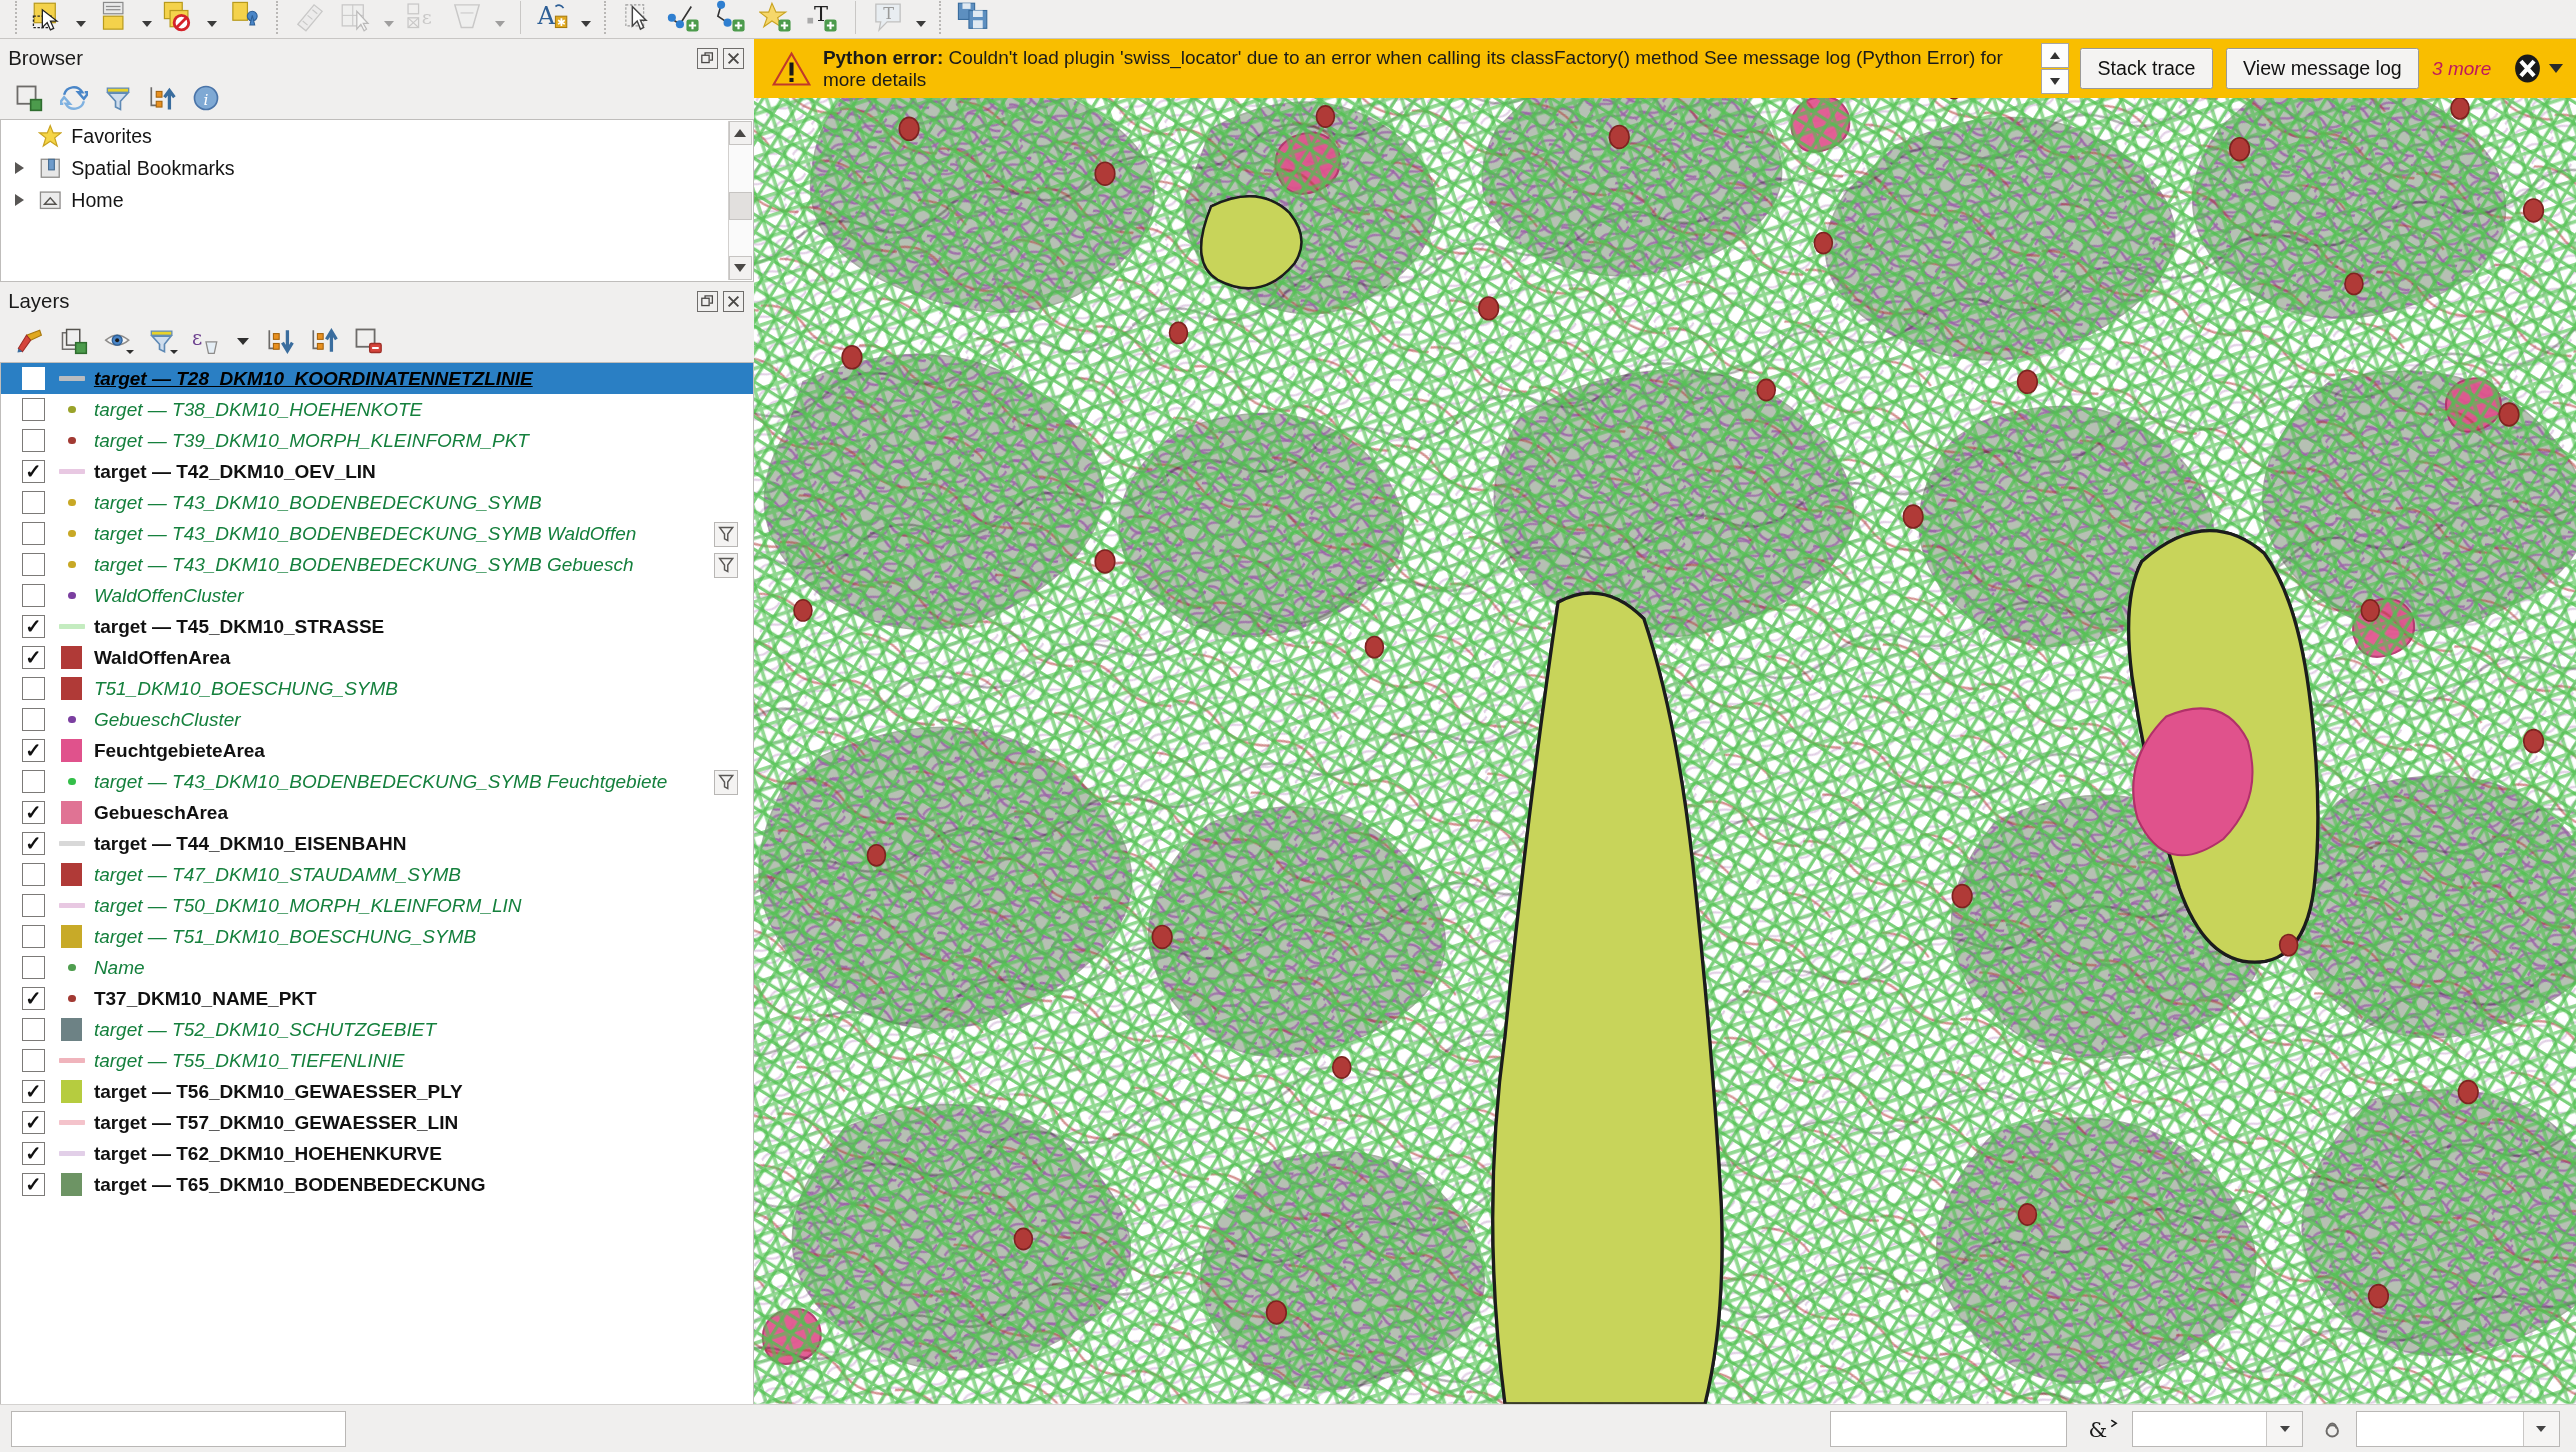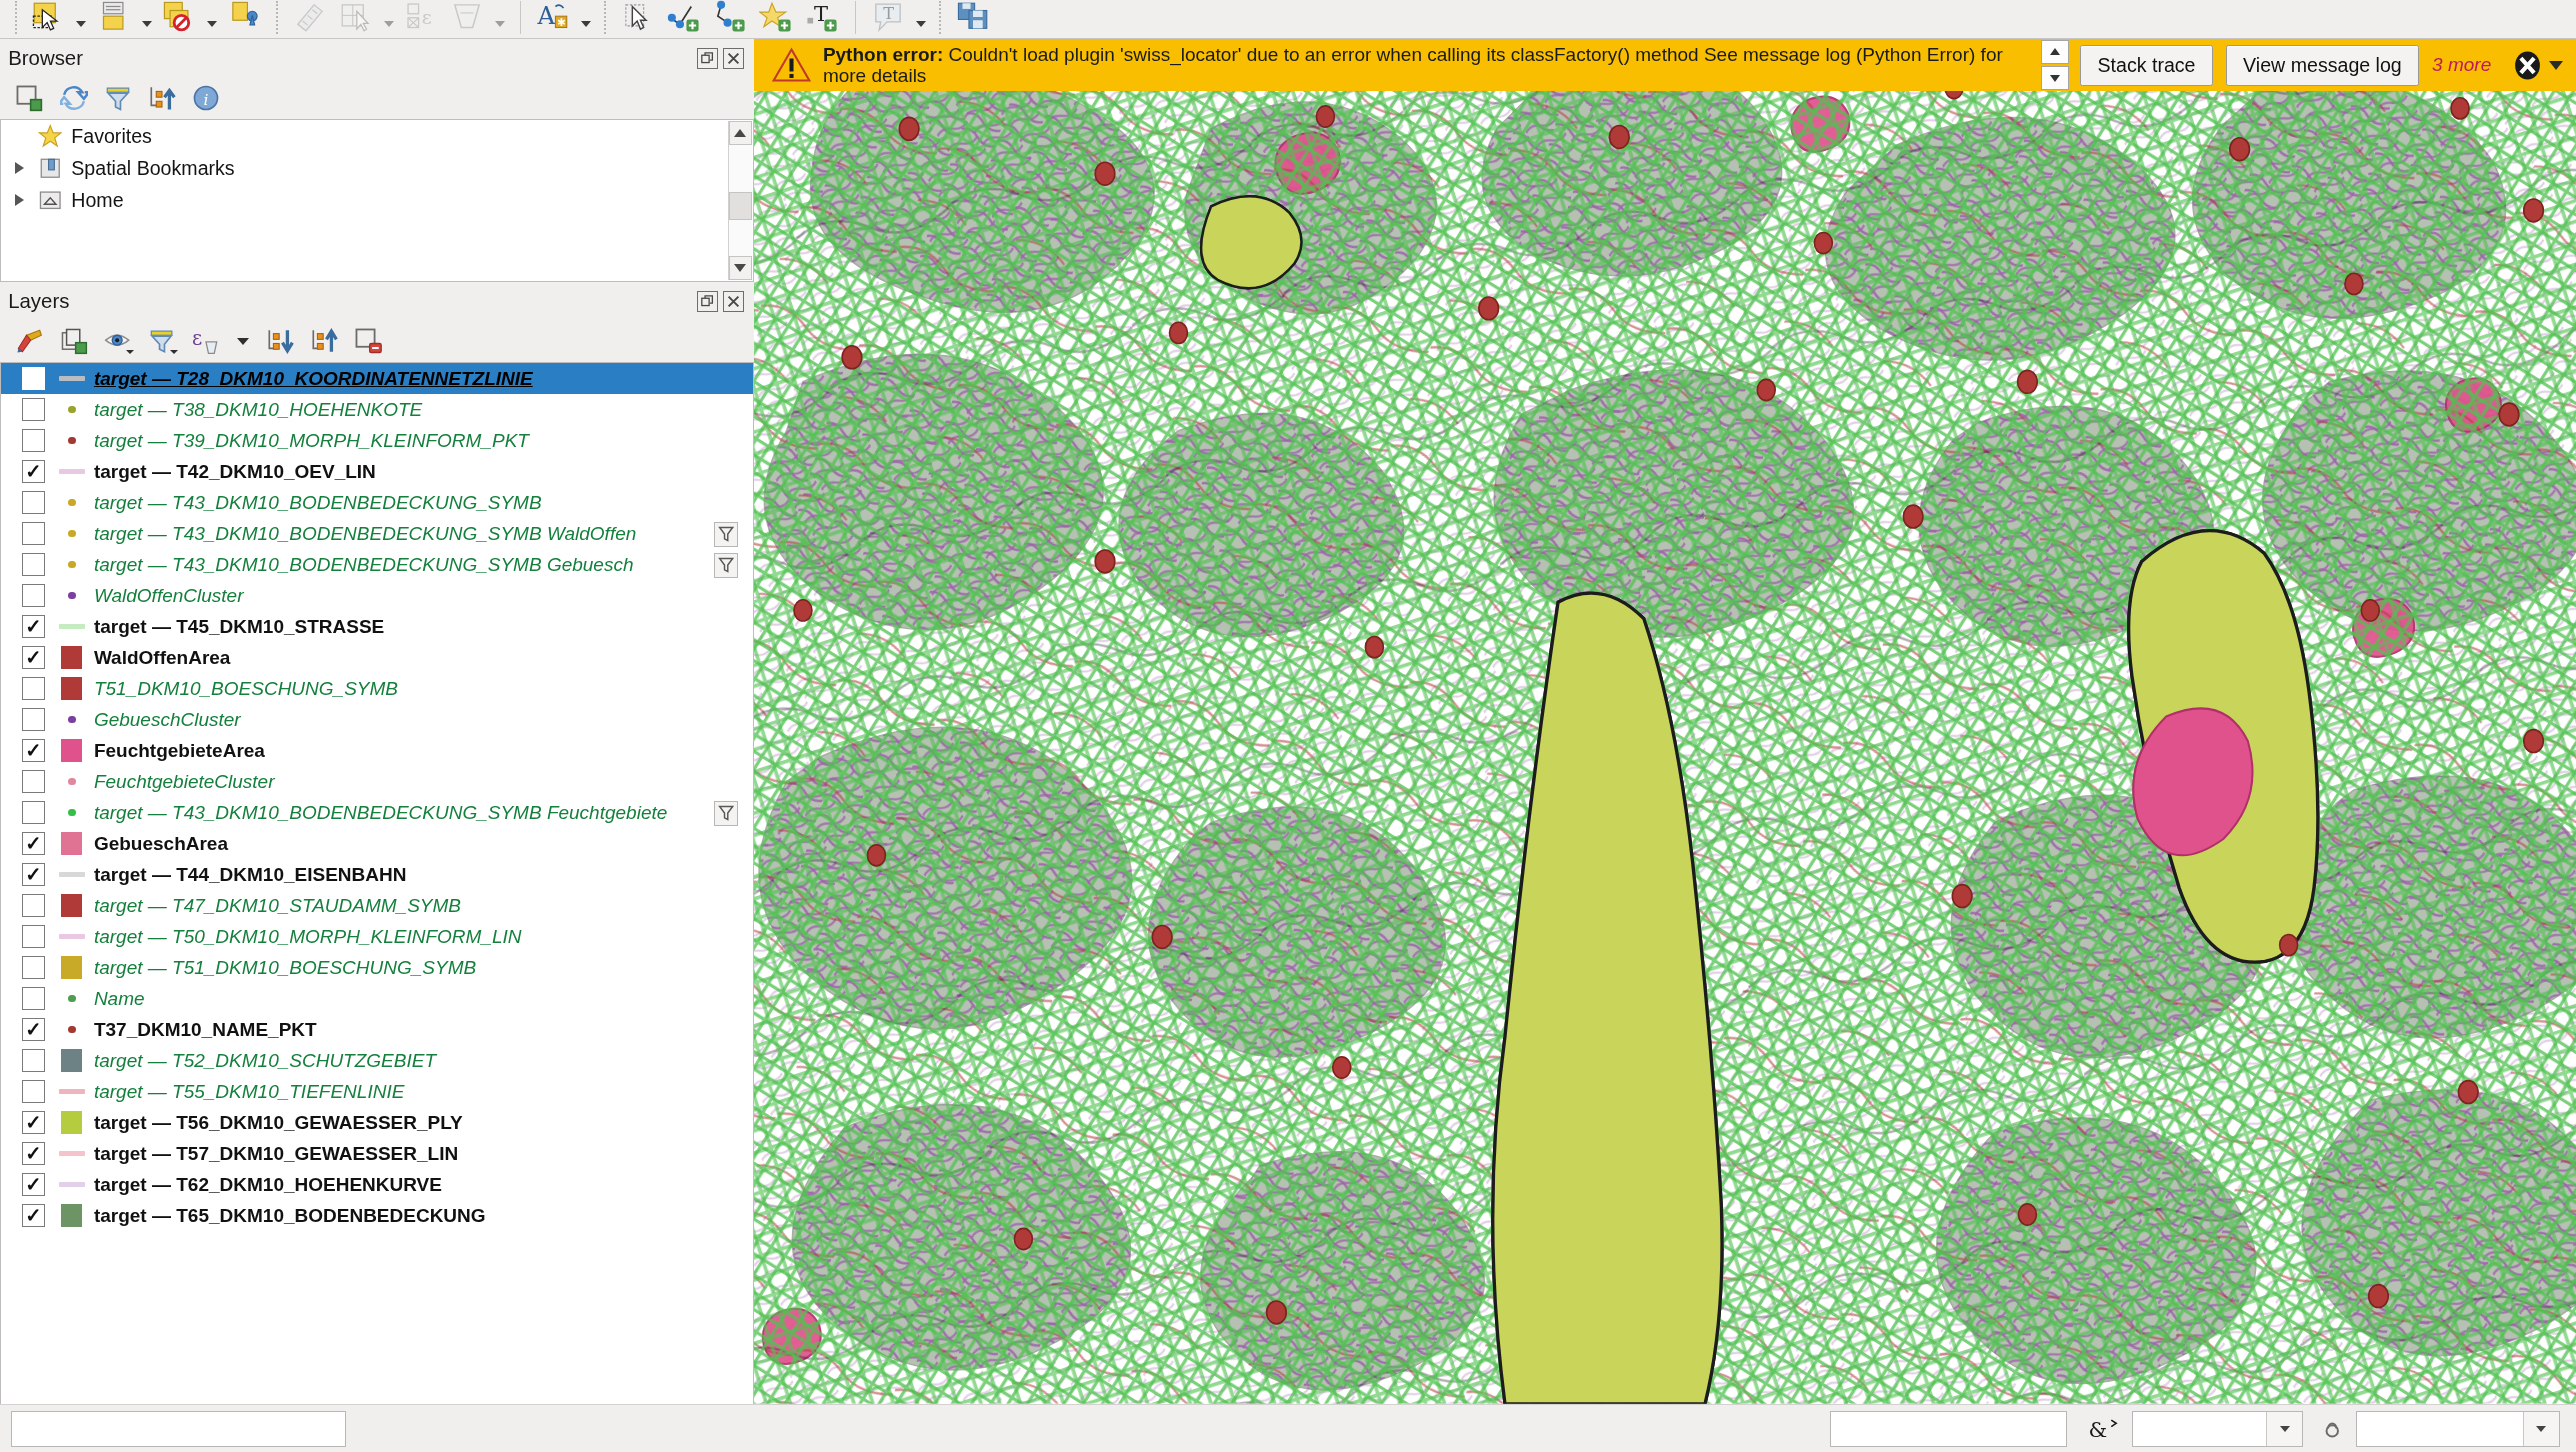--- a/index.html
+++ b/index.html
@@ -152,21 +152,21 @@
 
   
   .map-wrap {
     position: absolute; left: 754px; top: 39px; right: 0; bottom: 49px;
     overflow: hidden; background: #ffffff;
   }
   .map-canvas { position: absolute; inset: 0; }
 
   
   .msgbar {
-    position: absolute; left: 754px; top: 39px; right: 0; height: 52px;
+    position: absolute; left: 754px; top: 39px; right: 0; height: 59px;
     background: #f9be00; display: flex; align-items: center;
     padding: 0 9.8px 0 14.7px; overflow: hidden; z-index: 5;
   }
   .msg-warn { width: 46px; flex: none; display: flex; align-items: center; justify-content: center; }
   .msg-text {
     flex: 1; font-size: 19px; color: #1a1a1a; line-height: 1.12;
     padding-left: 8.2px; padding-right: 11.4px; overflow: hidden;
     max-height: 46px;
   }
   .msg-text b { font-weight: bold; }
@@ -658,27 +658,20 @@
           <span class="lr-name">GebueschCluster</span>
         </div>
         <div class="layer-row on">
           <span class="lr-check on">
             <span>✓</span>
           </span>
           <span class="lr-sym">
             <span class="sym-box" style="background: rgb(224, 82, 140);"></span>
           </span>
           <span class="lr-name">FeuchtgebieteArea</span>
-        </div>
-        <div class="layer-row">
-          <span class="lr-check"></span>
-          <span class="lr-sym">
-            <span class="sym-dot" style="background: rgb(224, 135, 159);"></span>
-          </span>
-          <span class="lr-name">FeuchtgebieteCluster</span>
         </div>
         <div class="layer-row">
           <span class="lr-check"></span>
           <span class="lr-sym">
             <span class="sym-dot" style="background: rgb(52, 191, 73);"></span>
           </span>
           <span class="lr-name">target — T43_DKM10_BODENBEDECKUNG_SYMB Feuchtgebiete</span>
           <span class="lr-filter">
             <svg width="16.3" height="18" viewBox="0 0 20 22">
               <path d="M2 3 L18 3 L12 11 L12 19 L8 17 L8 11 Z" fill="none" stroke="#5a5856" stroke-width="1.8"></path>

